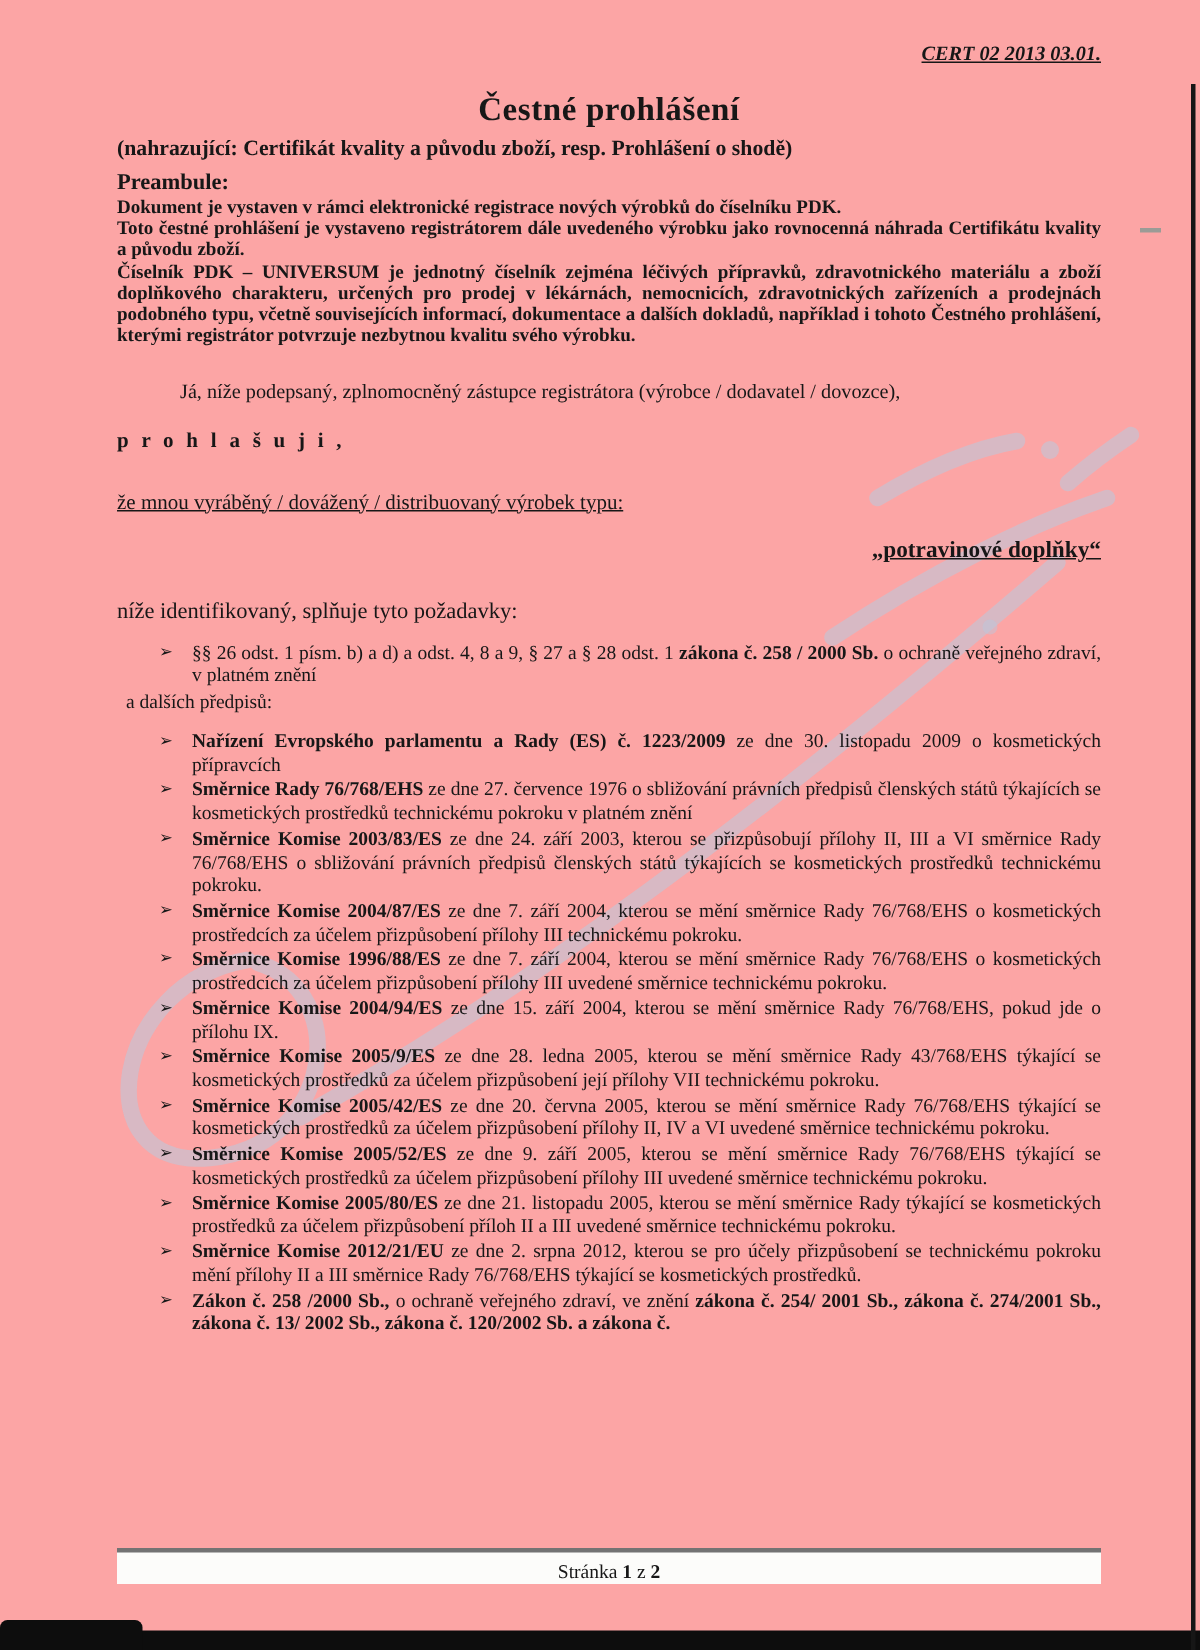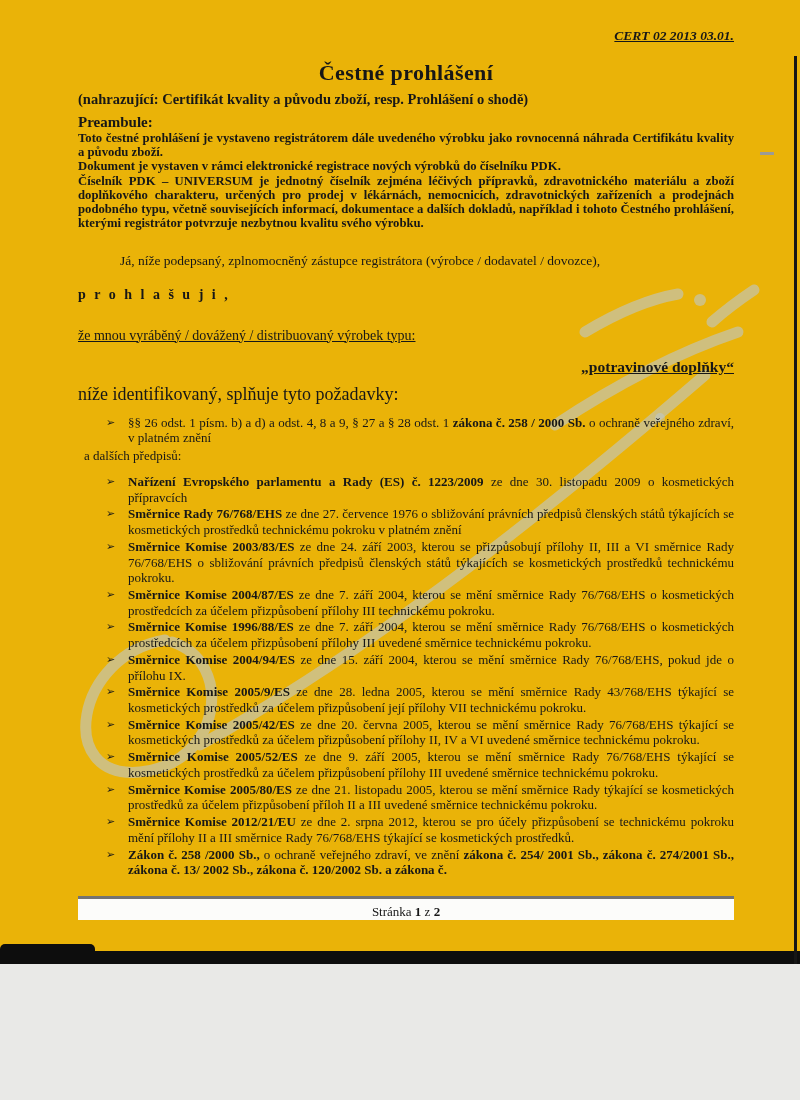--- a/index.html
+++ b/index.html
@@ -3,22 +3,22 @@
 <meta charset="utf-8">
 <style>
   * { margin:0; padding:0; box-sizing:border-box; }
   html,body { width:800px; }
   body {
     font-family:"Liberation Serif", serif;
     background:#e9e9e7;
   }
   .page {
     position:relative;
-    width:800px; height:964px;
-    background:#eab308;
+    width:800px; height:1100px;
+    background:#fca5a5;
     color:#171717;
     overflow:hidden;
   }
   .watermark {
     position:absolute; inset:0; z-index:0; pointer-events:none;
   }
   .content {
     position:relative; z-index:1;
     padding:28px 66px 0 78px;
     height:1000px; overflow:hidden;
@@ -71,22 +71,22 @@
     text-decoration:underline;
   }
   .product-type {
     margin-top:14px;
     text-align:right;
     font-size:15.5px;
     font-weight:bold;
     text-decoration:underline;
   }
   .requirements-line {
-    margin-top:8px;
-    font-size:18px;
+    margin-top:24px;
+    font-size:15px;
   }
   .req-list {
     margin-top:10px;
     padding-left:28px;
     font-size:13px;
     line-height:1.21;
   }
   .req-item { display:flex; margin-bottom:1px; }
   .bullet {
     flex:0 0 22px; width:22px;
@@ -147,22 +147,22 @@
 
   <div class="content">
 
     <div class="ref">CERT 02 2013 03.01.</div>
 
     <div class="title">Čestné prohlášení</div>
     <div class="subtitle">(nahrazující: Certifikát kvality a původu zboží, resp. Prohlášení o shodě)</div>
 
     <div class="preamble-heading">Preambule:</div>
     <div class="preamble">
+      <p>Dokument je vystaven v rámci elektronické registrace nových výrobků do číselníku PDK.</p>
       <p>Toto čestné prohlášení je vystaveno registrátorem dále uvedeného výrobku jako rovnocenná náhrada Certifikátu kvality a původu zboží.</p>
-      <p>Dokument je vystaven v rámci elektronické registrace nových výrobků do číselníku PDK.</p>
       <p>Číselník PDK – UNIVERSUM je jednotný číselník zejména léčivých přípravků, zdravotnického materiálu a zboží doplňkového charakteru, určených pro prodej v lékárnách, nemocnicích, zdravotnických zařízeních a prodejnách podobného typu, včetně souvisejících informací, dokumentace a dalších dokladů, například i tohoto Čestného prohlášení, kterými registrátor potvrzuje nezbytnou kvalitu svého výrobku.</p>
     </div>
 
     <div class="intro">Já, níže podepsaný, zplnomocněný zástupce registrátora (výrobce / dodavatel / dovozce),</div>
 
     <div class="verb">p r o h l a š u j i ,</div>
 
     <div class="product-line">že mnou vyráběný / dovážený  / distribuovaný výrobek typu:</div>
 
     <div class="product-type">„potravinové doplňky“</div>

